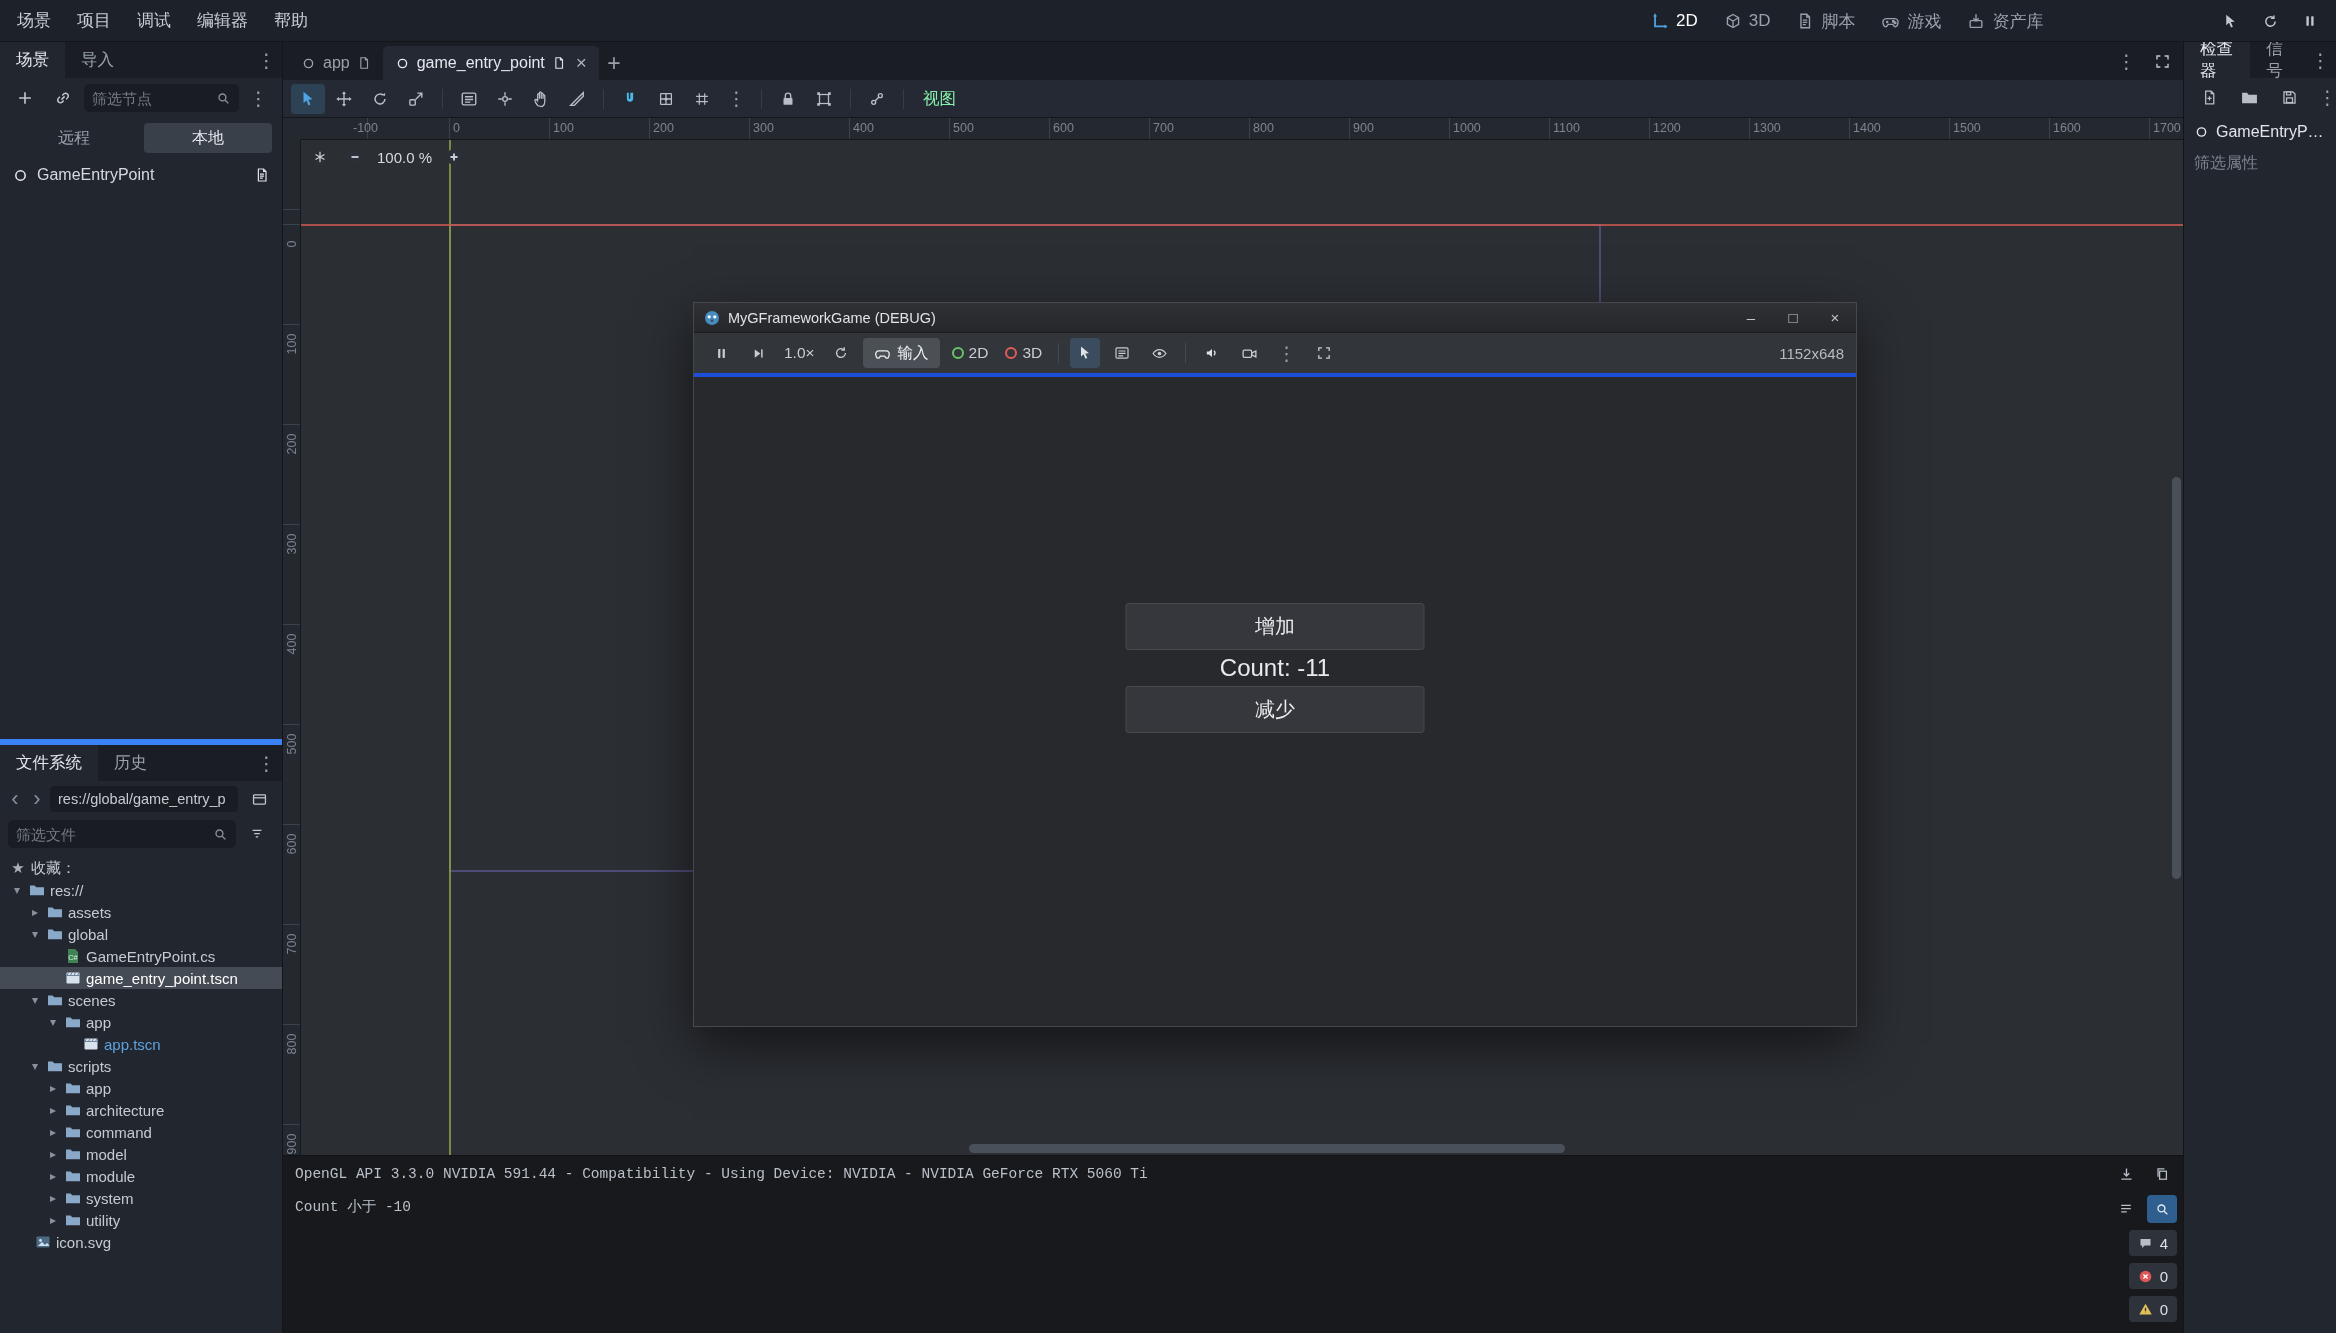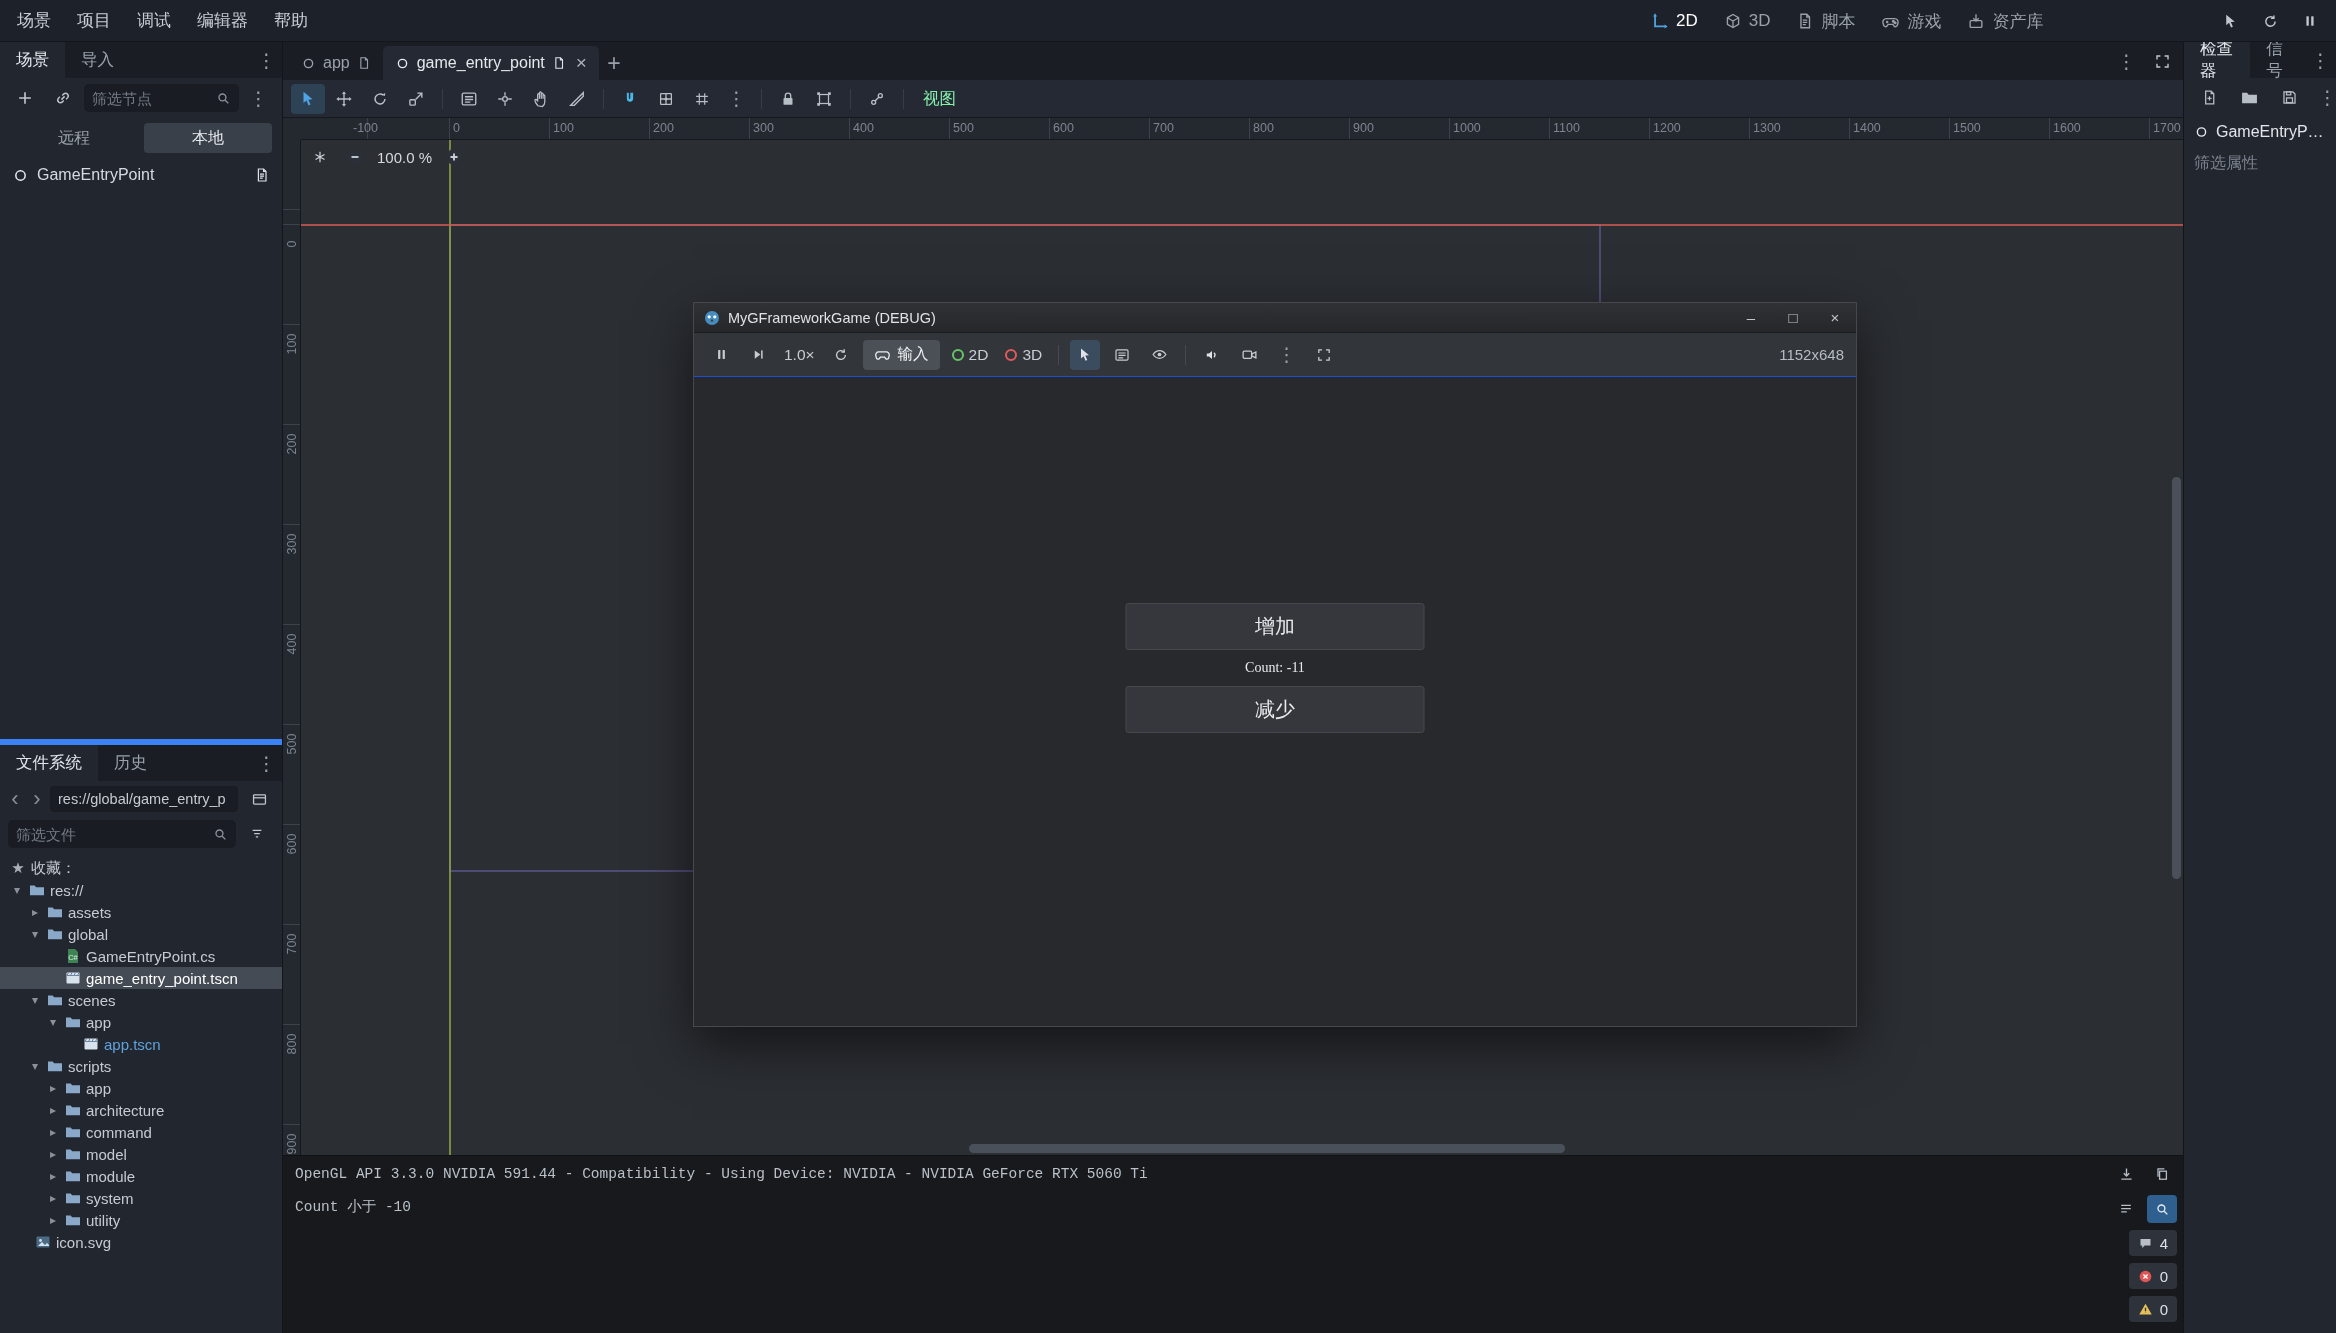--- a/index.html
+++ b/index.html
@@ -89,34 +89,34 @@
   #hscroll .thumb { position:absolute; left:668px; width:596px; top:0; height:100%; background:#4a505a; border-radius:5px; }
   #vscroll { position:absolute; right:2px; top:22px; bottom:16px; width:9px; z-index:4; }
   #vscroll .thumb { position:absolute; top:337px; height:402px; left:0; width:100%; background:#4a505a; border-radius:5px; }
 
   
   #game-window { position:absolute; left:410px; top:184px; width:1164px; height:725px; z-index:6; background:#28292c; border:1px solid #46484d; box-shadow:0 18px 50px rgba(0,0,0,0.55); }
   #gw-titlebar { height:30px; background:linear-gradient(#303134,#26272a); display:flex; align-items:center; padding:0 0 0 10px; gap:8px; border-bottom:1px solid #1b1c1f; }
   #gw-title { font-size:14.5px; color:#e0e2e6; }
   #gw-controls { margin-left:auto; display:flex; height:100%; }
   .gw-ctl { width:42px; height:100%; display:flex; align-items:center; justify-content:center; color:#c2c6cc; font-size:15px; }
-  #gw-toolbar { height:44px; background:#323539; display:flex; align-items:center; gap:7px; padding:0 12px; border-bottom:1px solid #1d4ed8; }
+  #gw-toolbar { height:44px; background:#323539; display:flex; align-items:center; gap:7px; padding:0 12px; border-bottom:4px solid #1d4ed8; }
   .gw-btn { min-width:30px; height:30px; display:flex; align-items:center; justify-content:center; border-radius:4px; }
   .gw-btn.active { background:#3b4c5e; }
   #gw-speed { color:#c8ccd2; font-size:15.5px; padding:0 4px; }
   #gw-input-btn { display:flex; align-items:center; gap:7px; background:#4b5057; border-radius:4px; height:30px; padding:0 11px; color:#eef0f3; font-size:15.5px; }
   .gw-mode { display:flex; align-items:center; gap:5px; color:#c9ced6; font-size:15.5px; padding:0 5px; }
   .ring { width:12px; height:12px; border-radius:50%; border:2px solid; }
   .ring.green { border-color:#67c568; } .ring.red { border-color:#e05c5c; }
   .gw-sep { width:1px; height:20px; background:#46494e; margin:0 4px; }
   #gw-res { margin-left:auto; color:#b6bcc4; font-size:15px; }
   #gw-content { position:absolute; top:75px; left:0; right:0; bottom:0; background:#28292c; }
   #gw-stack { position:absolute; left:50%; top:225px; transform:translateX(-50%); width:299px; display:flex; flex-direction:column; align-items:center; }
   .gw-game-btn { width:100%; height:47px; background:#35373c; border:1px solid #47494e; border-radius:3px; color:#e9ebee; font-size:20px; }
-  #gw-count { margin:6px 0; color:#e9ebee; font-size:14px; height:24px; display:flex; align-items:center;font-family:Liberation Serif, serif; }
+  #gw-count { margin:6px 0; color:#e9ebee; font-size:24px; height:24px; display:flex; align-items:center; }
 
   
   #output-panel { position:absolute; left:0; right:0; bottom:0; height:178px; background:#17191d; border-top:1px solid #101216; padding:10px 0 0 12px;
                   font-family:"Liberation Mono","DejaVu Sans Mono",monospace; font-size:14.5px; color:#b9c0c8; }
   .out-line { height:16.5px; line-height:16.5px; white-space:pre; }
   #output-rail { position:absolute; top:4px; right:6px; display:flex; flex-direction:column; align-items:flex-end; gap:7px; font-family:"Liberation Sans",sans-serif; }
   .rail-row { display:flex; gap:6px; }
   .rail-btn { width:30px; height:28px; border-radius:4px; display:flex; align-items:center; justify-content:center; }
   .rail-btn.blue { background:#2e5f8f; }
   .badge { display:flex; align-items:center; gap:7px; background:#2e333b; border-radius:4px; height:26px; padding:0 9px; color:#dde1e6; font-size:15px; }

